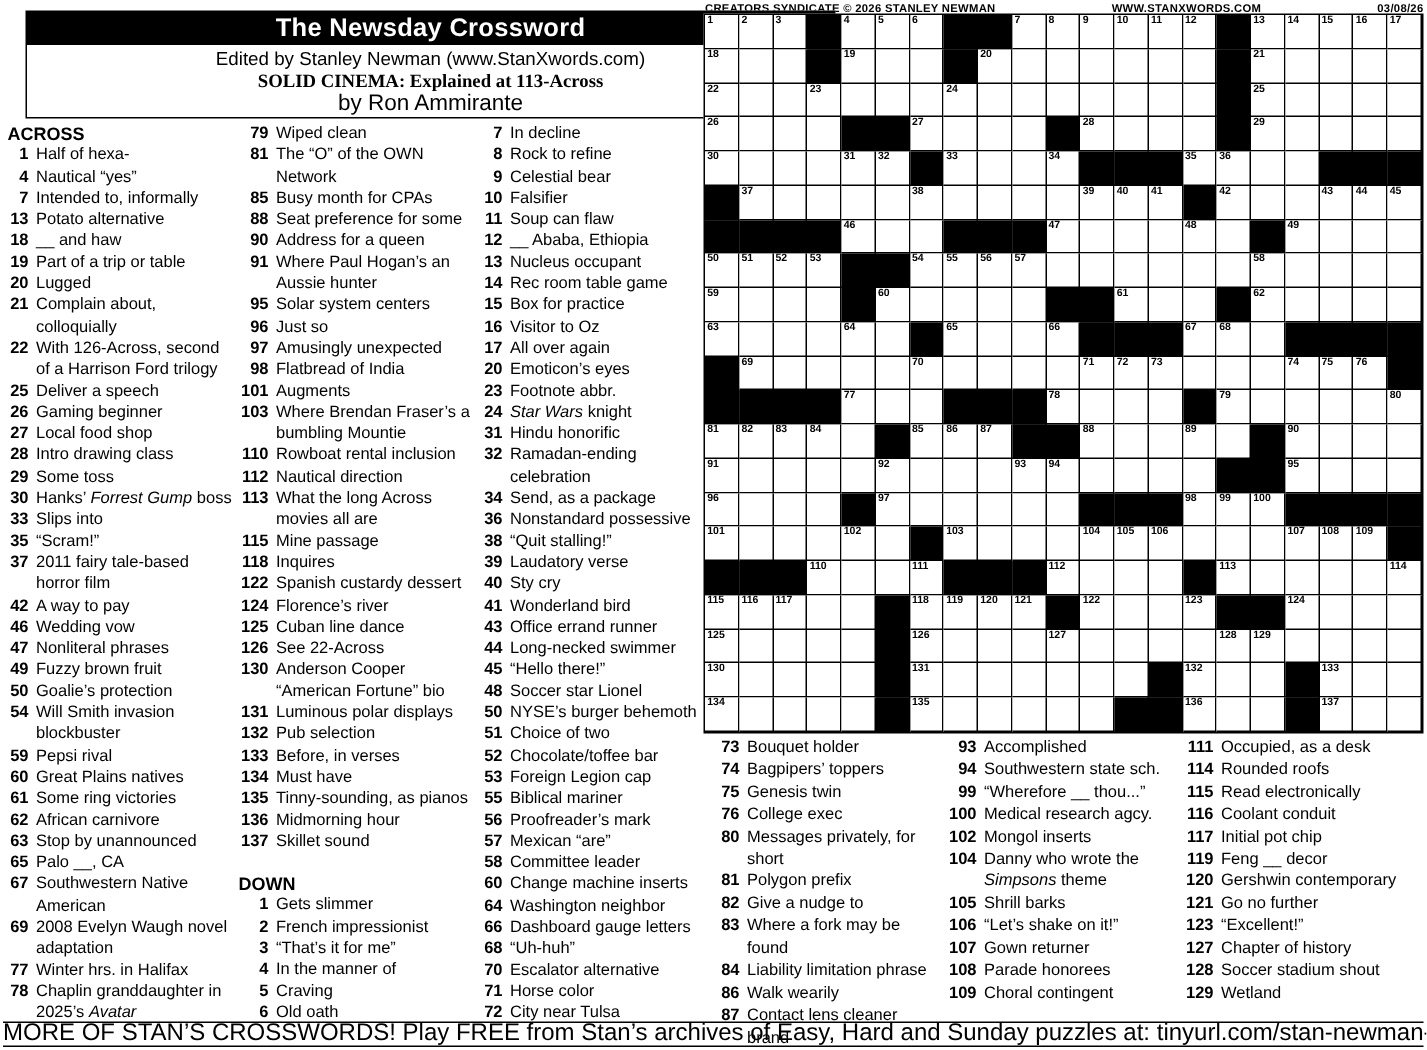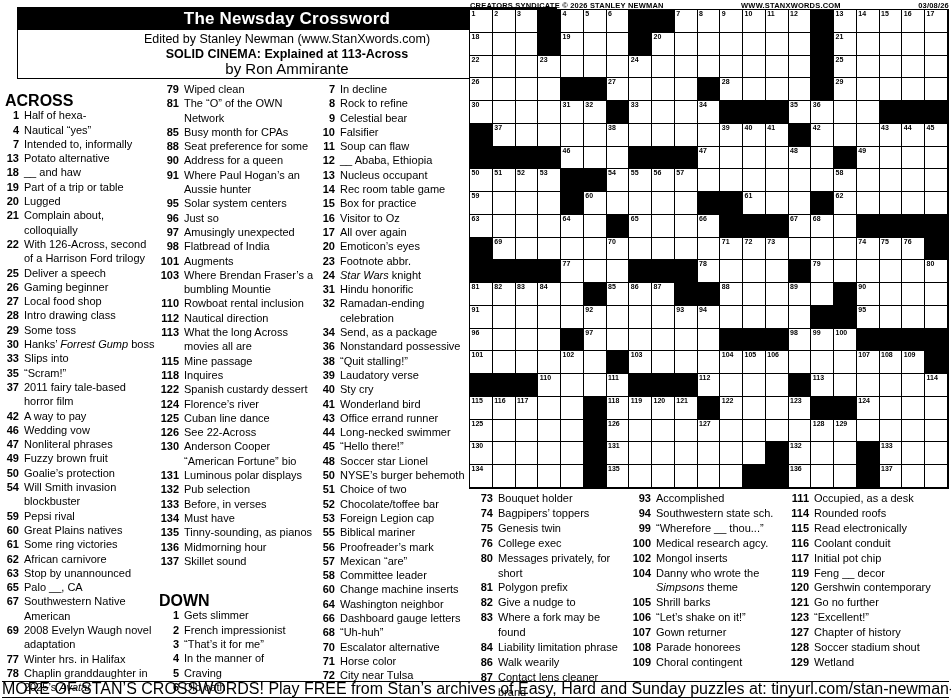--- a/index.html
+++ b/index.html
@@ -17,26 +17,26 @@
   
   .header-box {
     position:absolute; left:17px; top:7px; width:540px;
     border:1.5px solid #000; background:#fff; text-align:center;
   }
   .title-bar {
     background:#000; color:#fff; font-weight:bold; font-size:17px;
     line-height:22px; letter-spacing:.2px;
   }
   .edited  { font-size:12.5px; line-height:15px; padding-top:2px; }
-  .theme   { font-size:12.5px; line-height:15px; font-weight:bold; }
+  .theme   { font-size:12.5px; line-height:15px; font-weight:bold;font-family:Liberation Serif, serif; }
   .byline  { font-size:15px; line-height:14px; padding-bottom:2px; }
   
   .clue-col { position:absolute; font-size:11px; line-height:14.3px; }
   .clue-col.bottom { line-height:14.9px; }
-  .clue-heading { font-weight:bold; font-size:16px;margin-top:12px; }
+  .clue-heading { font-weight:bold; font-size:12px; }
   .spacer { height:14px; }
   .clue { display:flex; align-items:flex-start; }
   .cnum { font-weight:bold; text-align:right; flex-shrink:0; padding-right:5px; }
   .num14 .cnum { flex-basis:19px; }
   .num20 .cnum { flex-basis:25px; }
   .num16 .cnum { flex-basis:21px; }
   .num22 .cnum { flex-basis:27px; }
   .ctext { flex:1; }
   
   .grid {

